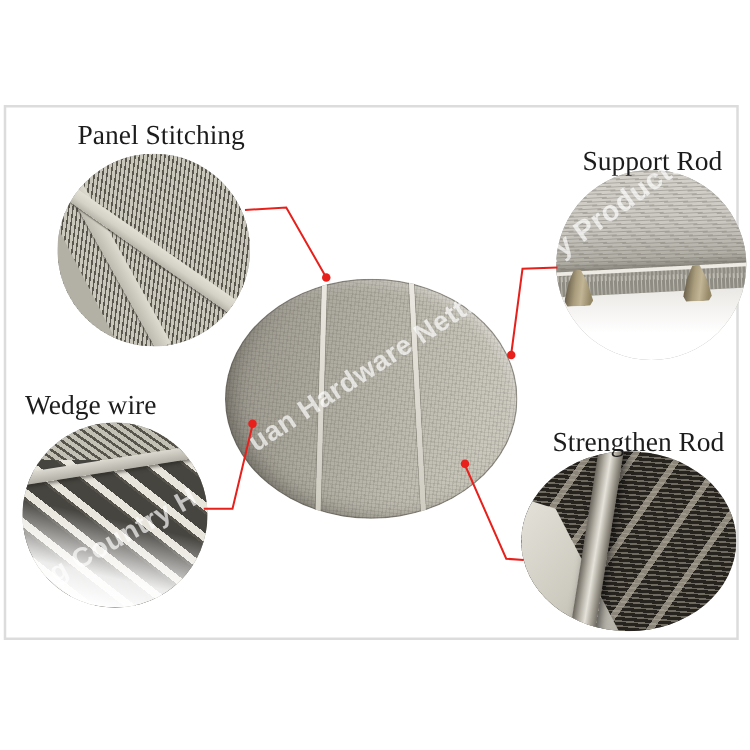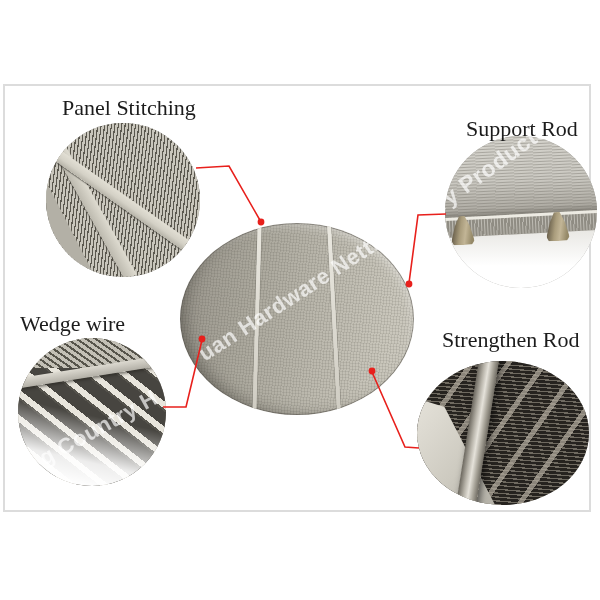--- a/index.html
+++ b/index.html
@@ -13,21 +13,21 @@
     border:2px solid #dcdcdc;box-sizing:border-box;background:#ffffff;z-index:0;
   }
   
   .part-label{
     position:absolute;z-index:7;color:#1c1c1c;font-size:22px;line-height:26px;
     font-family:"Liberation Serif",serif;white-space:nowrap;
   }
   .lbl-ps{left:62px;top:95px;}
   .lbl-sr{left:466px;top:116px;}
   .lbl-ww{left:20px;top:311px;}
-  .lbl-st{left:442px;top:327px;text-align:right;}
+  .lbl-st{left:442px;top:341px;text-align:right;}
   
   .photo{position:absolute;border-radius:50%;overflow:hidden;z-index:2;
          box-shadow:inset 0 0 0 1px rgba(75,73,66,.55);}
   .photo > div{position:absolute;}
   
   .ph-ps{left:46px;top:123px;width:154px;height:154px;}
   .ps-stripes{inset:0;background:repeating-linear-gradient(97deg,#5a574e 0 1.2px,#c9c6bc 1.2px 3.4px);}
   .ps-corner{inset:0;clip-path:polygon(0 38%,34% 104%,0 104%);background:#b3b0a6;}
   .ps-seam-b{left:18px;top:20px;width:150px;height:13px;transform-origin:0 0;transform:rotate(61deg);
              background:linear-gradient(180deg,#dedbd0,#bdbaaf);box-shadow:0 1px 1px rgba(50,48,42,.45);}

